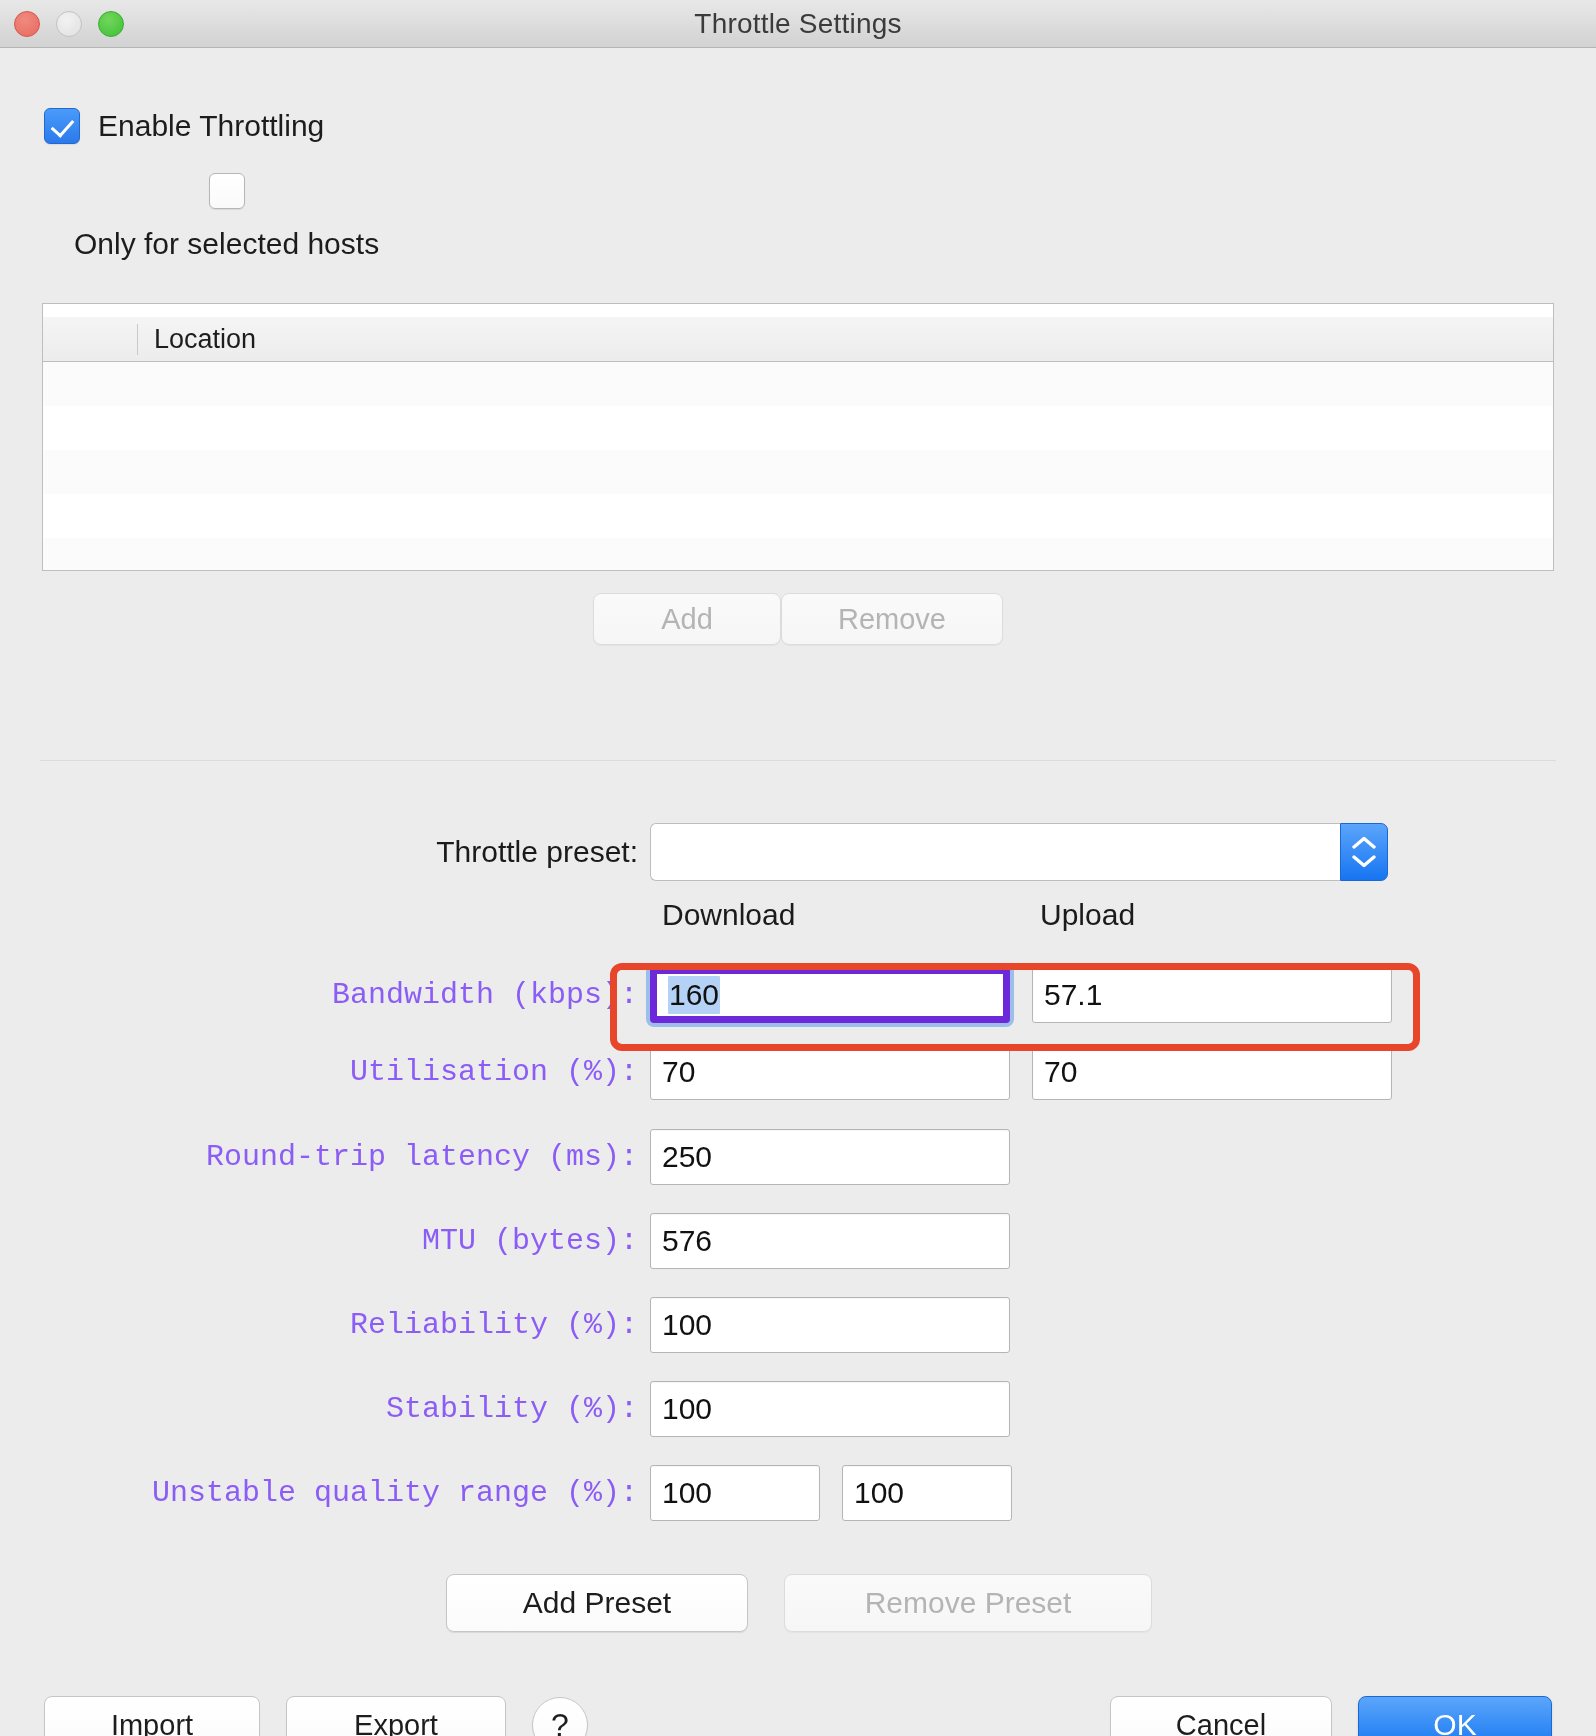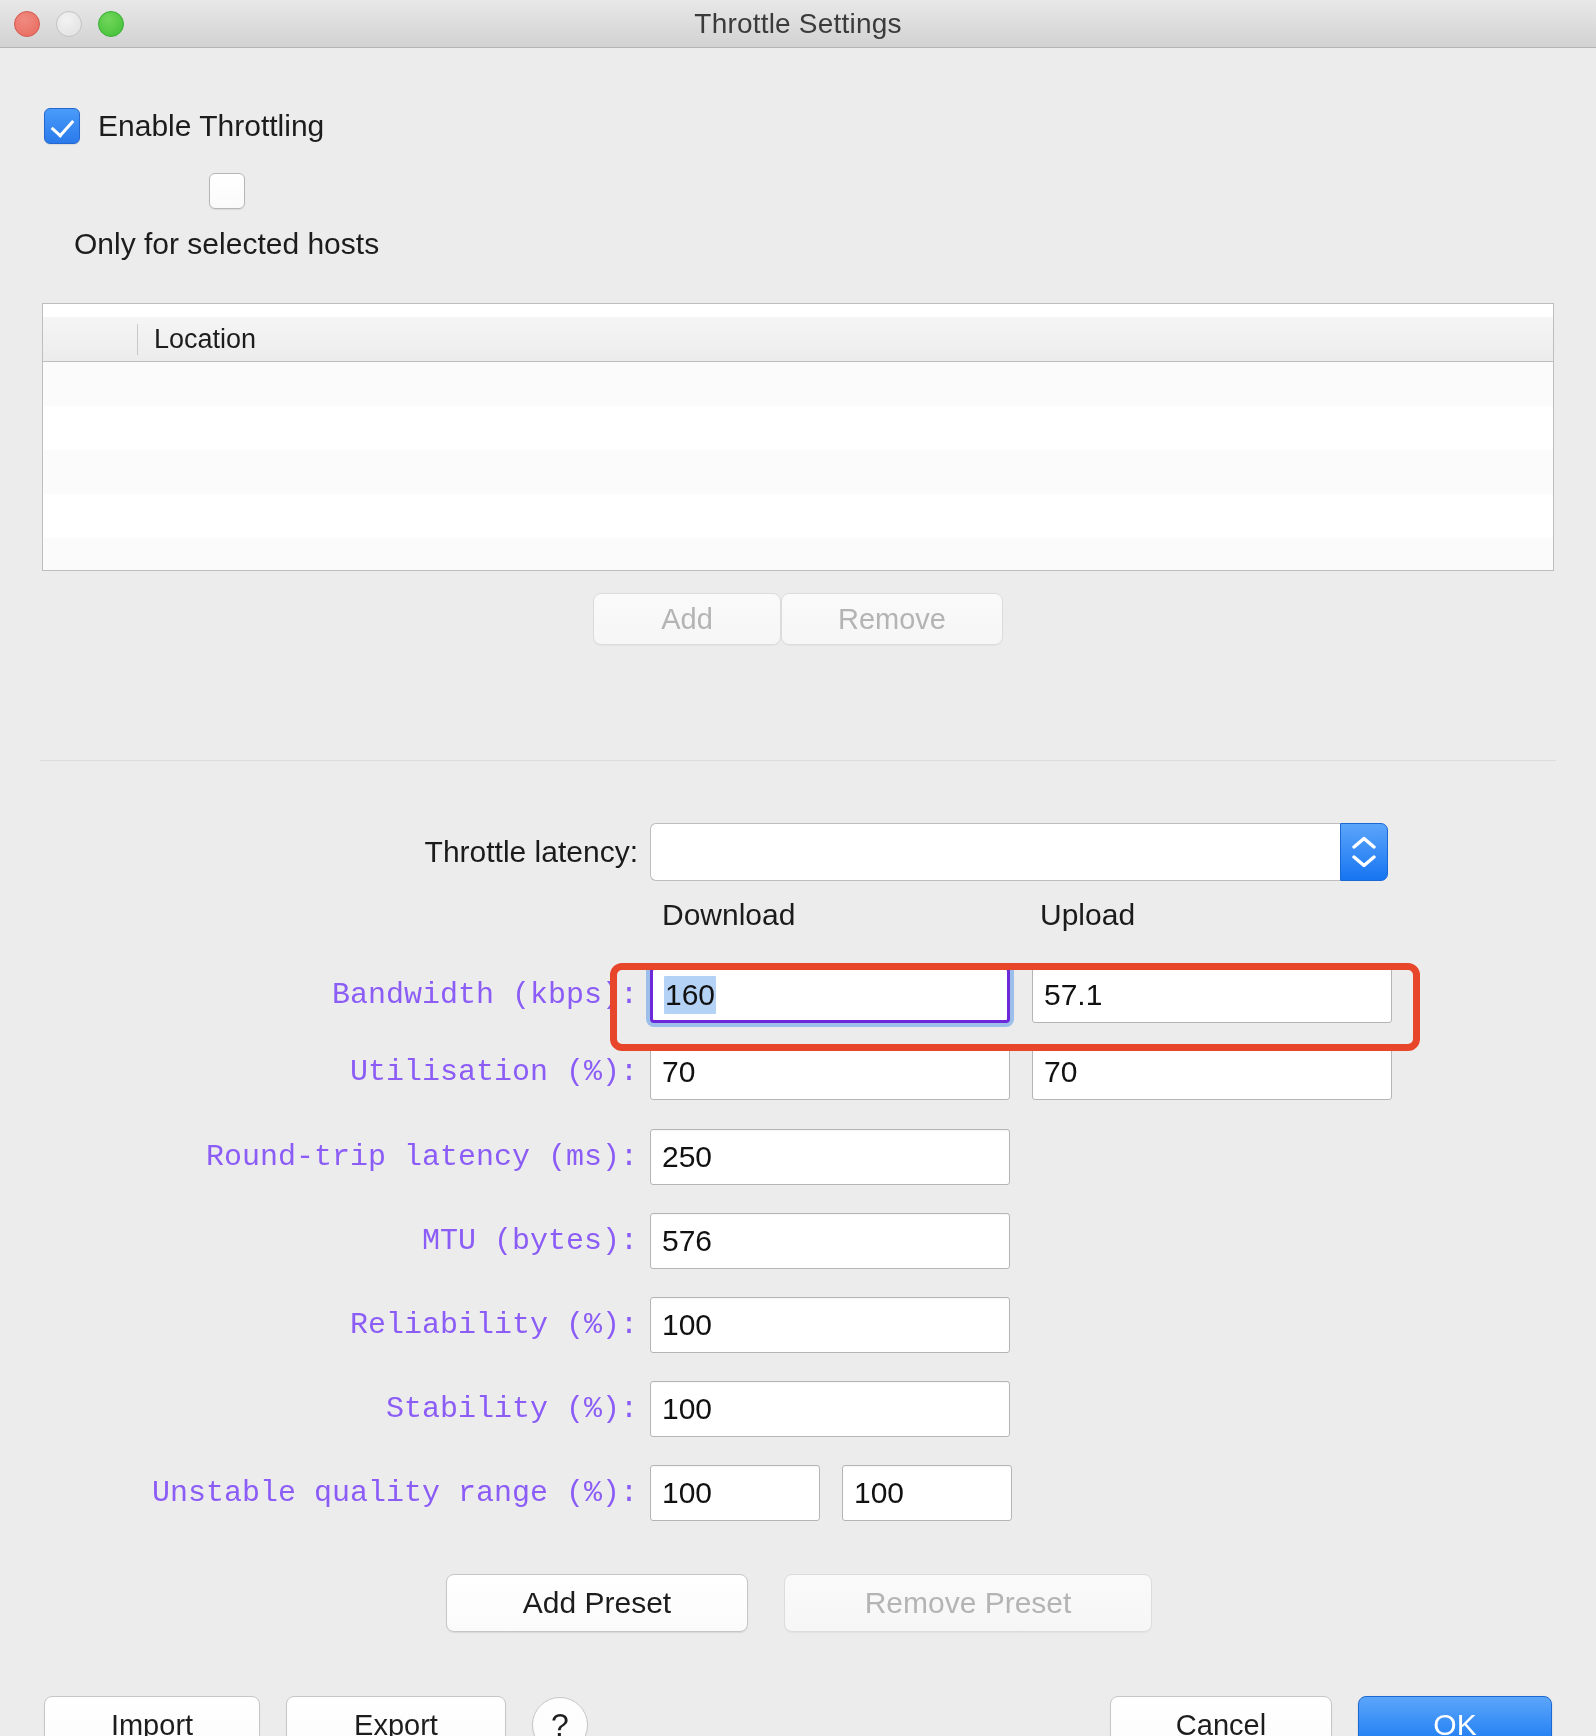--- a/index.html
+++ b/index.html
@@ -225,21 +225,21 @@
     display: flex; align-items: center;
     padding-left: 11px;
     box-shadow: inset 0 1px 1px rgba(0,0,0,0.04);
   }
   .tf.wide { width: 360px; }
   .tf.half { width: 170px; }
   .gap-col { width: 22px; }
   .gap-half { width: 22px; }
 
   .tf.focused {
-    border: 3px solid #6d28d9;
+    border: 7px solid #6d28d9;
     box-shadow: 0 0 0 4px rgba(130,175,235,0.75);
     border-radius: 4px;
   }
   .sel {
     background: #b4d2f5;
     color: #111;
     padding: 2px 1px;
     border-radius: 1px;
   }
 
@@ -336,21 +336,21 @@
   </div>
 
   <div class="addremove">
     <div class="btn btn-add disabled">Add</div>
     <div class="btn btn-remove disabled">Remove</div>
   </div>
 
   <div class="divider"></div>
 
   <div class="preset-row">
-    <div class="preset-label">Throttle latency:</div>
+    <div class="preset-label">Throttle preset:</div>
     <div class="combo">
       <div class="combo-field"></div>
       <div class="combo-stepper">
         <svg class="chev" width="24" height="13" viewBox="0 0 24 13">
           <path d="M2 11 L12 2.5 L22 11" fill="none" stroke="#ffffff" stroke-width="3.4" stroke-linecap="round" stroke-linejoin="round"></path>
         </svg>
         <svg class="chev" width="24" height="13" viewBox="0 0 24 13">
           <path d="M2 2 L12 10.5 L22 2" fill="none" stroke="#ffffff" stroke-width="3.4" stroke-linecap="round" stroke-linejoin="round"></path>
         </svg>
       </div>

